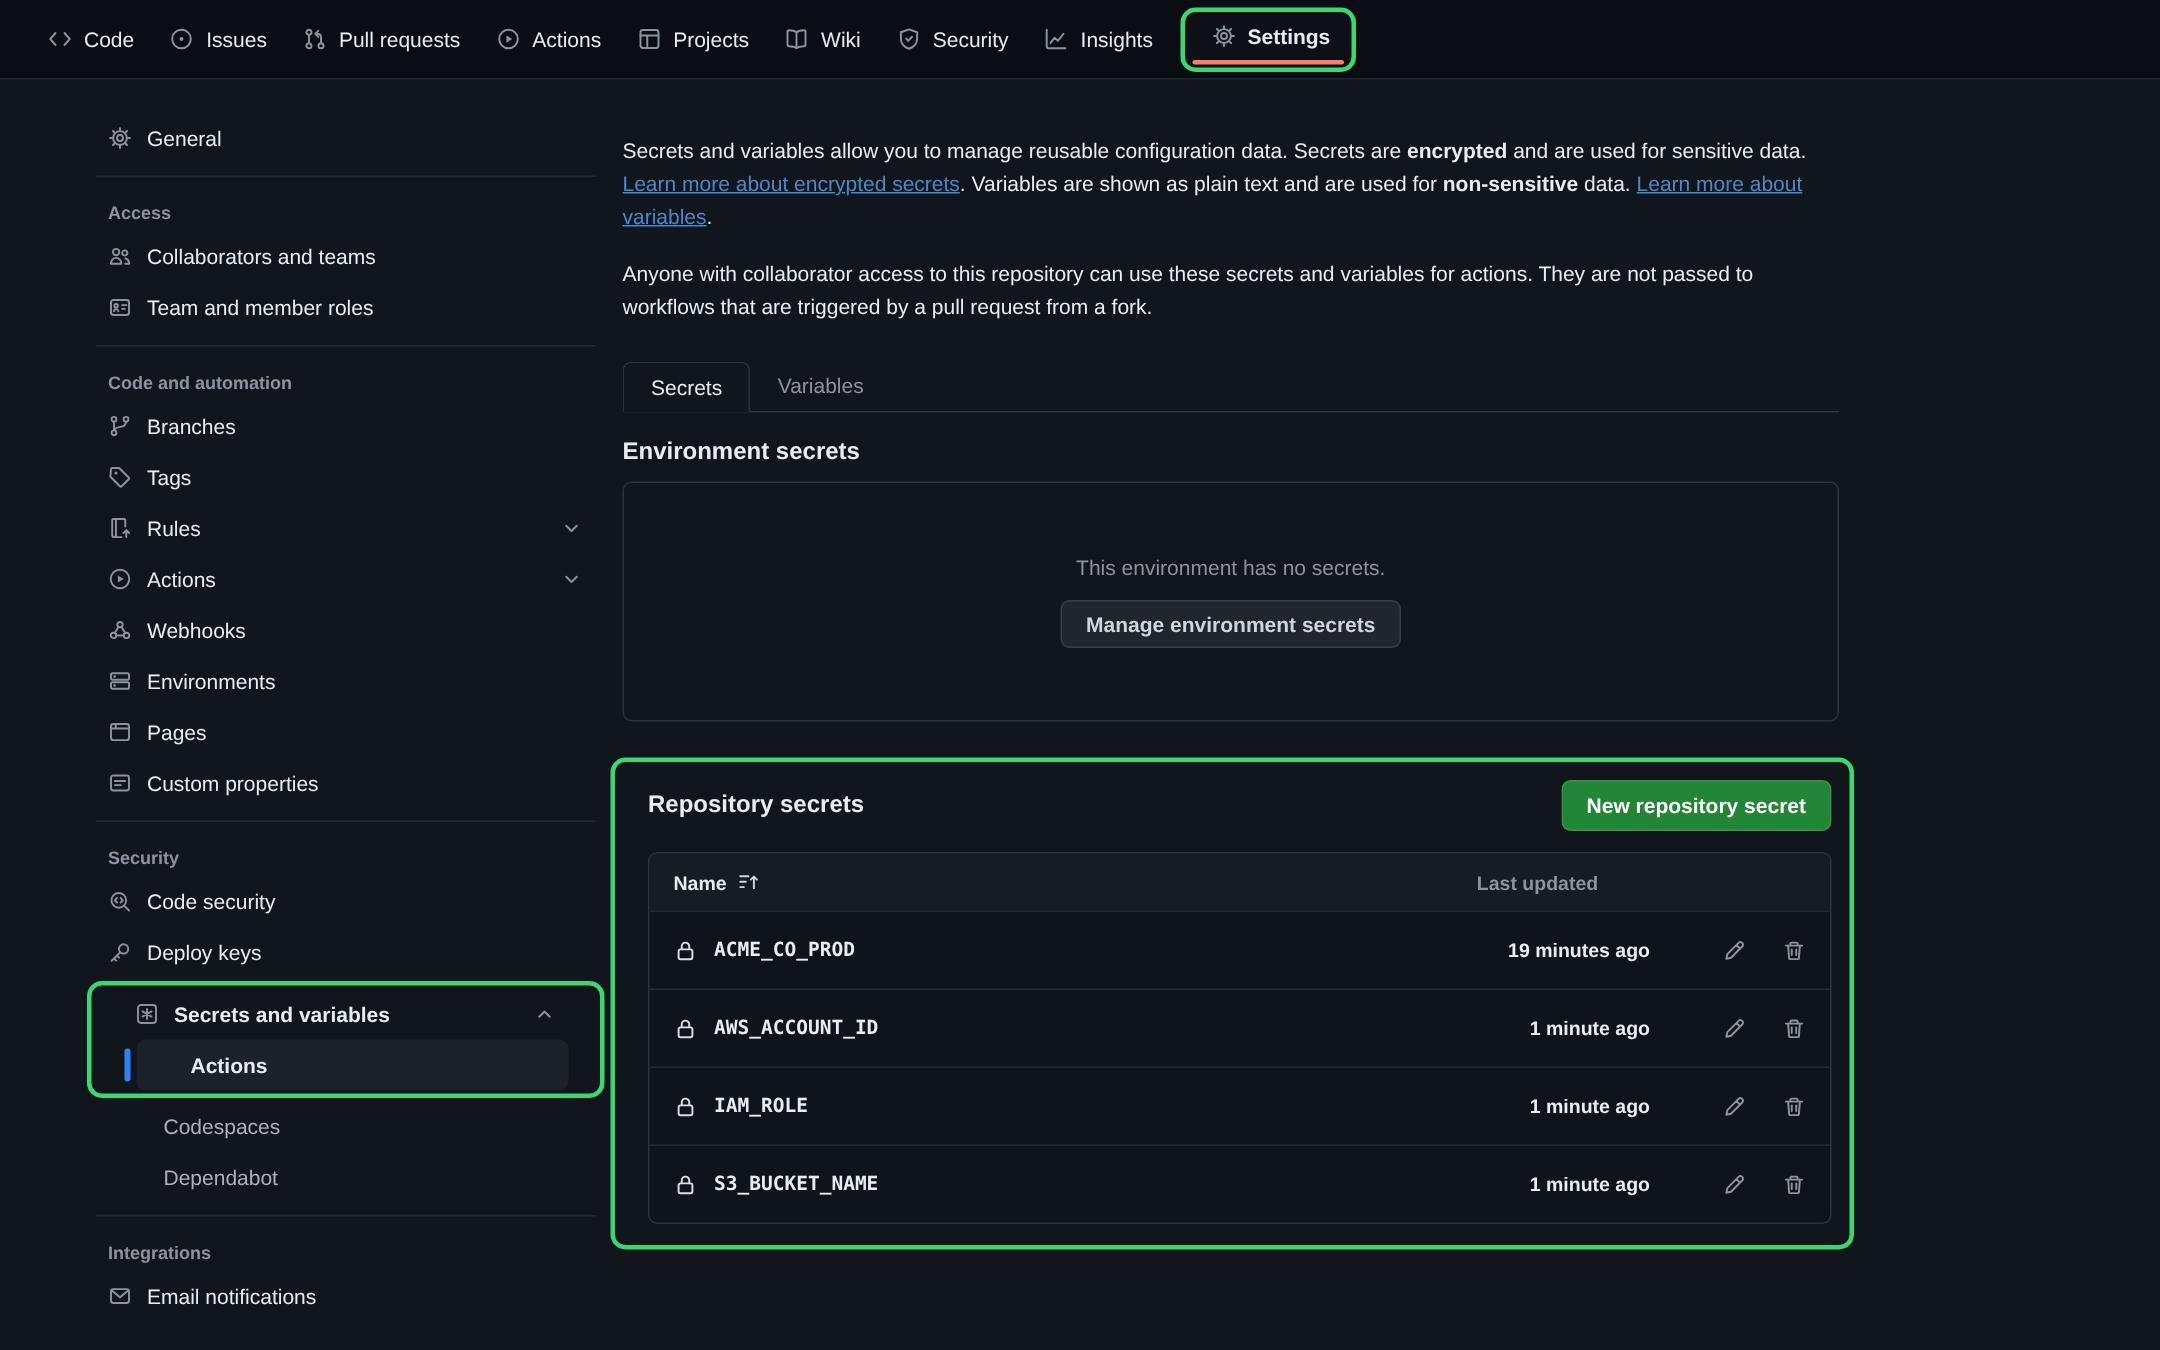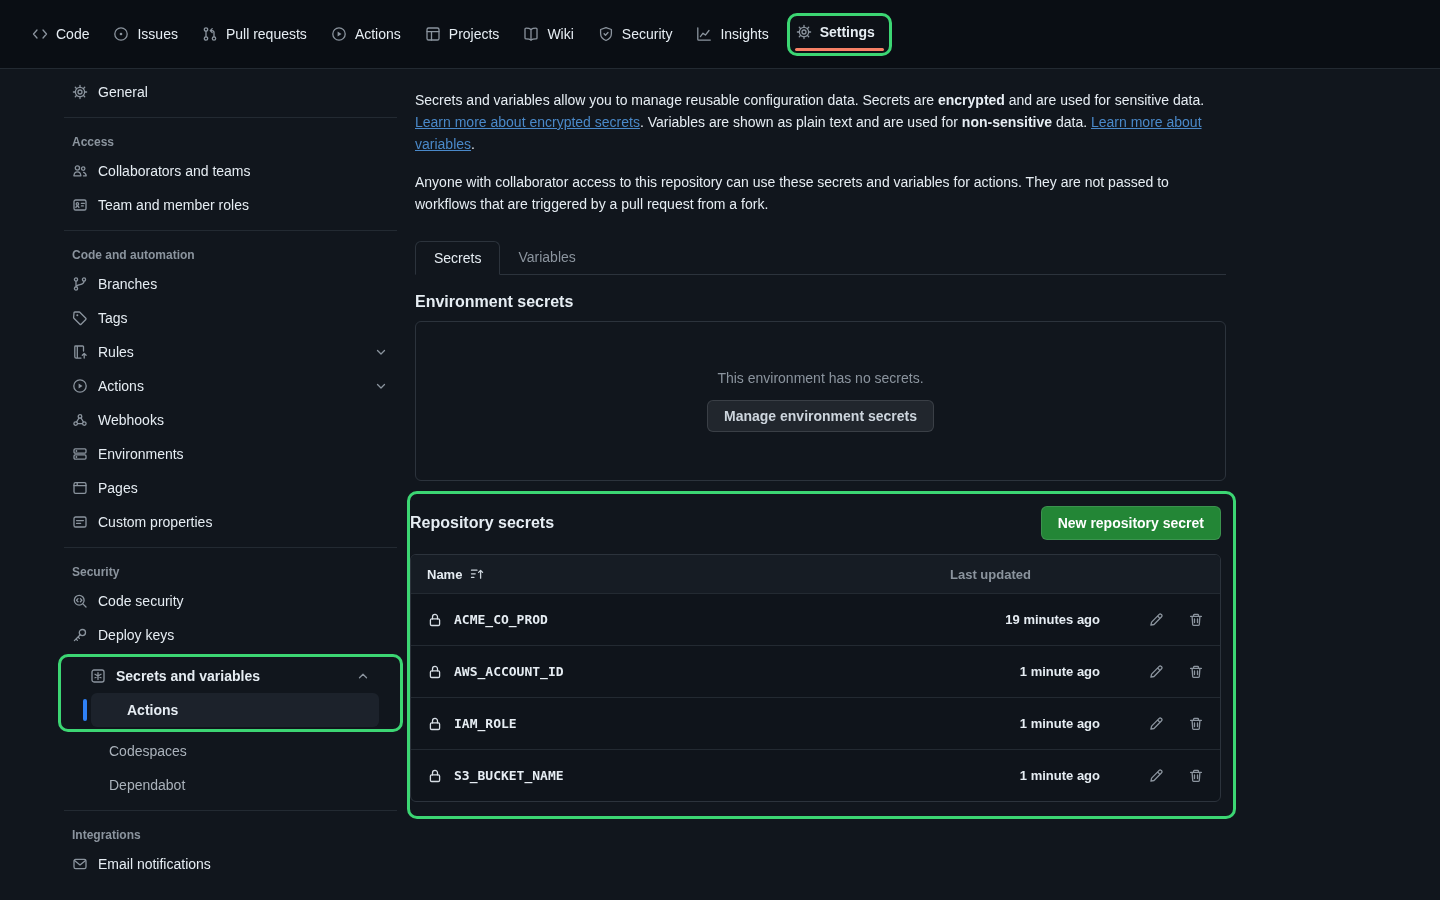--- a/index.html
+++ b/index.html
@@ -9,27 +9,27 @@
     --thead:#161c24; --pill:#1c222b;
   }
   *{box-sizing:border-box}
   html,body{margin:0;padding:0}
   body{width:1440px;height:900px;background:var(--page);overflow:hidden;position:relative;
        font-family:"Liberation Sans",sans-serif;color:var(--txt);-webkit-font-smoothing:antialiased}
   svg{display:block;flex:none}
   .ic{stroke:currentColor;fill:none;stroke-width:1.3;stroke-linecap:round;stroke-linejoin:round}
 
   
-  .header{position:absolute;top:0;left:0;right:0;height:69px;background:var(--header);
+  .header{position:absolute;top:0;left:0;right:0;height:53px;background:var(--header);
           border-bottom:1px solid var(--divider);display:flex;align-items:center;padding-left:22px}
   .nav-item{display:flex;align-items:center;gap:8px;padding:8px 10px;margin-right:4px;
             font-size:14px;color:var(--txt);cursor:pointer;border-radius:6px}
   .nav-item .nico{color:var(--muted)}
   .settings-wrap{position:relative;border:3px solid var(--annot);border-radius:10px;
-                 margin-left:4px;padding:3px 8px 8px 0;background:#0d1117}
+                 margin-left:4px;padding:3px 8px 8px 12px;background:#0d1117}
   .settings-wrap .nav-item{margin:0;padding:5px 6px;font-weight:700}
   .settings-wrap::after{content:"";position:absolute;left:5px;right:5px;bottom:2px;height:3px;
                         background:var(--underline);border-radius:2px}
 
   
   .sidebar{position:absolute;left:64px;top:53px;width:333px;padding-top:22px;font-size:14px}
   .side-item{display:flex;align-items:center;gap:10px;height:34px;padding:0 8px;border-radius:6px;
              color:var(--txt);cursor:pointer}
   .side-item .sico{color:var(--muted)}
   .side-title{font-size:12px;font-weight:600;color:var(--muted);padding:9px 8px 5px}
@@ -56,34 +56,34 @@
   .tab.active{color:var(--txt);background:var(--page);border:1px solid var(--border);
               border-bottom:1px solid var(--page);margin-bottom:-1px;border-radius:6px 6px 0 0}
 
   .section-heading{font-size:16px;font-weight:700;color:var(--txt);margin:18px 0 10px}
   .env-box{border:1px solid var(--border);border-radius:6px;height:160px;display:flex;
            flex-direction:column;align-items:center;justify-content:center;gap:14px}
   .env-empty{color:var(--muted);font-size:14px}
   .btn{background:#21262d;color:#cdd5dd;border:1px solid rgba(240,246,252,.12);border-radius:6px;
        font-size:14px;font-weight:600;padding:7px 16px;cursor:pointer;font-family:inherit}
 
-  .repo-annotation{border:3px solid var(--annot);border-radius:10px;margin:10px -10px 0 -8px;
-                   padding:12px 12px 14px 0}
+  .repo-annotation{border:3px solid var(--annot);border-radius:10px;margin:24px -10px 0 -8px;
+                   padding:12px 12px 14px 22px}
   .repo-header{display:flex;justify-content:space-between;align-items:center}
   .repo-header .section-heading{margin:0}
   .btn-green{background:var(--green);color:#fff;border:1px solid rgba(240,246,252,.12);
              border-radius:6px;font-size:14px;font-weight:600;padding:8px 16px;cursor:pointer;
              font-family:Liberation Sans, sans-serif}
   .secrets-table{margin-top:14px;border:1px solid var(--border);border-radius:6px;overflow:hidden;
                  background:var(--card)}
   .thead{display:flex;align-items:center;height:38px;padding:0 16px;background:var(--thead);
          font-size:13px;font-weight:700}
   .th-name{flex:1;display:flex;align-items:flex-end;gap:7px;color:var(--txt)}
   .th-name .sort{color:#cdd5dd;cursor:pointer}
-  .th-updated{width:150px;text-align:left;color:var(--muted)}
+  .th-updated{width:150px;text-align:center;color:var(--muted)}
   .th-actions{width:104px}
   .trow{display:flex;align-items:center;height:52px;padding:0 16px;border-top:1px solid var(--divider);
         font-size:13px}
   .cell-name{flex:1;display:flex;align-items:center;gap:11px;font-family:"DejaVu Sans Mono",monospace;
              font-weight:700;font-size:13px;color:var(--txt)}
   .cell-name .lock{color:#d7dee5}
   .cell-updated{width:150px;text-align:right;font-weight:700;color:var(--txt)}
   .cell-actions{width:104px;display:flex;justify-content:flex-end;align-items:center;gap:24px;
                 color:var(--muted)}
   .icon-btn{cursor:pointer;color:var(--muted)}

